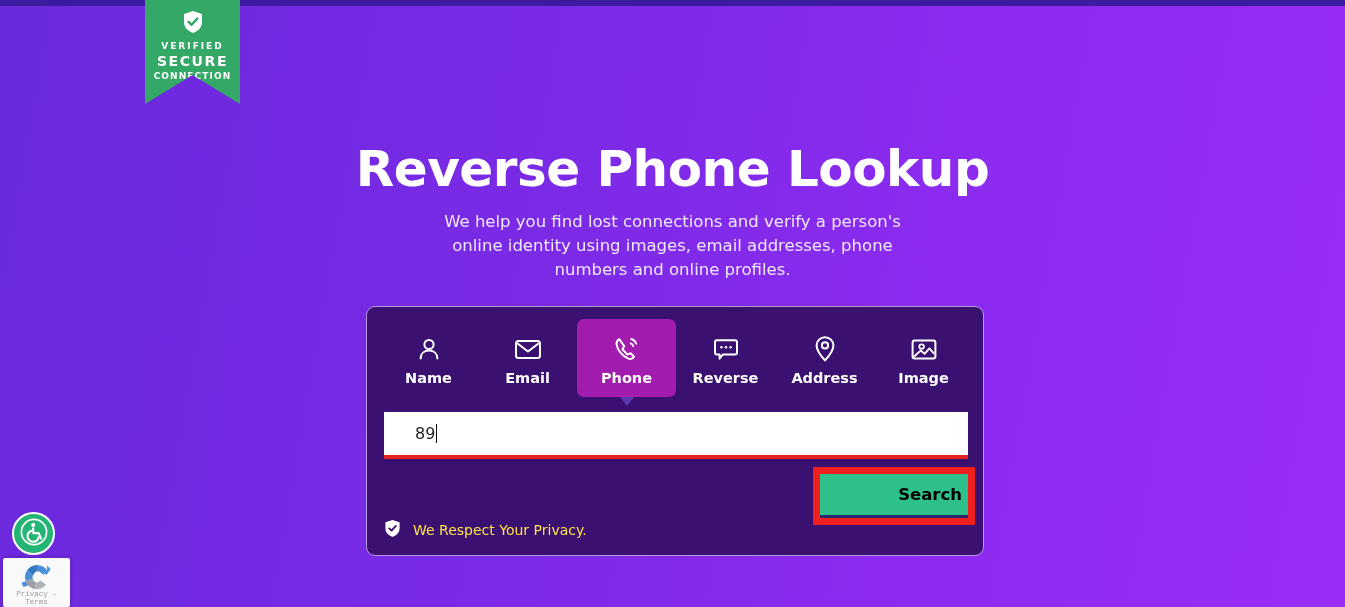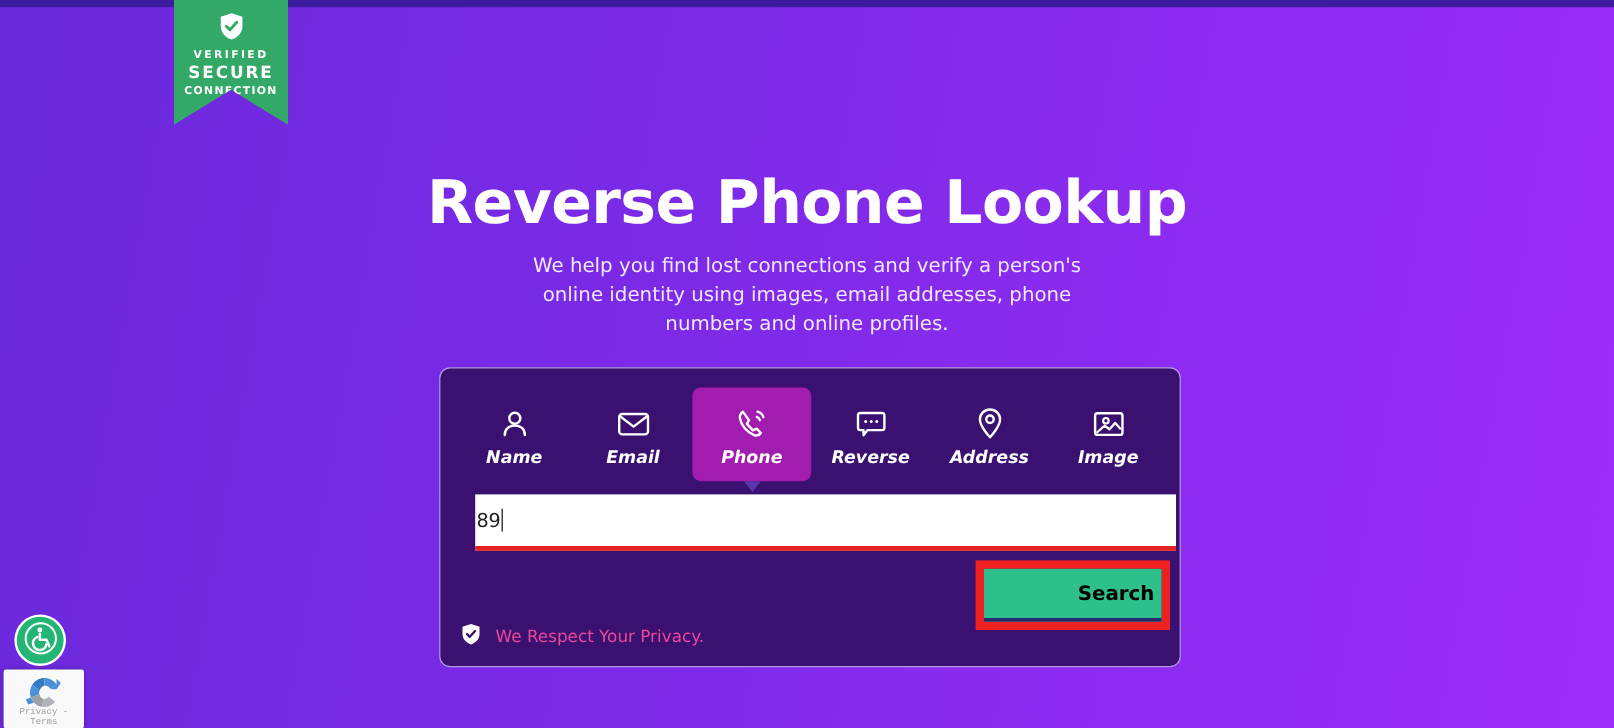--- a/index.html
+++ b/index.html
@@ -109,23 +109,22 @@
     box-sizing: border-box;
   }
 
   .tabs {
     position: absolute;
     left: 0;
     top: 8px;
     width: 618px;
     height: 86px;
     display: flex;
-    align-items: flex-end;
+    align-items: center;
     justify-content: center;
-    font-style: italic;
   }
   .tab {
     position: relative;
     width: 99px;
     height: 78px;
     display: flex;
     flex-direction: column;
     align-items: center;
     justify-content: center;
     color: #ffffff;
@@ -166,24 +165,23 @@
     left: 17px;
     top: 105px;
     width: 584px;
     height: 47px;
     background: #ffffff;
     border: none;
     border-bottom: 4px solid #e32222;
     box-sizing: border-box;
     display: flex;
     align-items: center;
-    padding-left: 1px;
+    padding-left: 31px;
     font-size: 16px;
     color: #222222;
-    margin-left: 12px;
   }
   .caret {
     display: inline-block;
     width: 1px;
     height: 19px;
     background: #111111;
     margin-left: 1px;
   }
 
   
@@ -212,21 +210,21 @@
     cursor: pointer;
     text-align: right;
   }
 
   .privacy-row {
     position: absolute;
     left: 17px;
     top: 212px;
     display: flex;
     align-items: center;
-    color: #ec4899;
+    color: #fde047;
     font-size: 14px;
   }
   .privacy-row .priv-label { margin-left: 12px; }
 
   
   .a11y {
     position: absolute;
     left: 12px;
     top: 512px;
     width: 43px;

